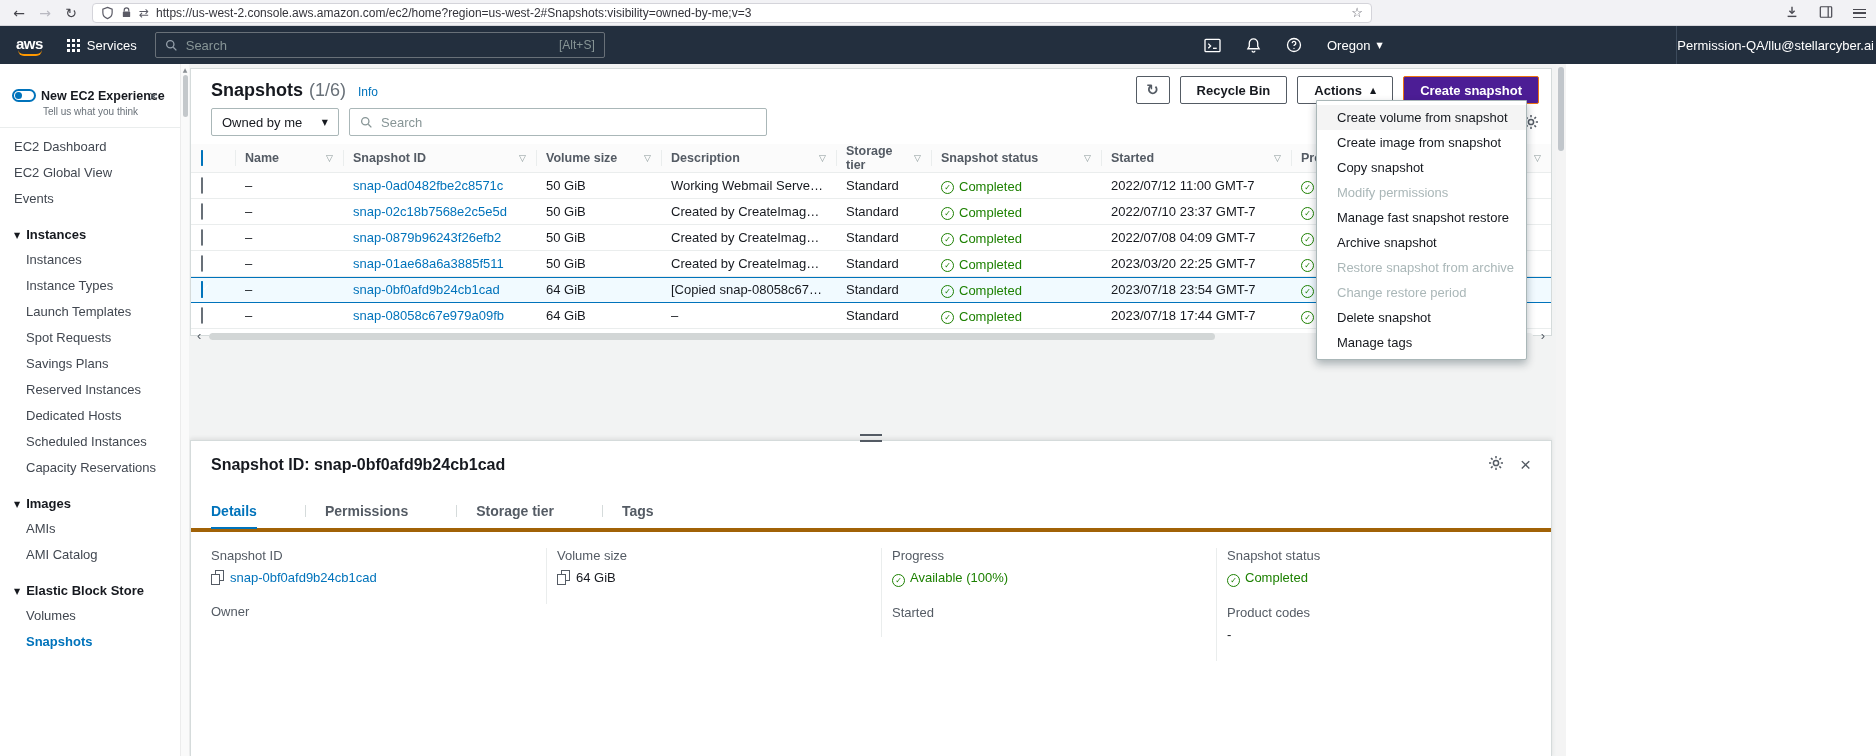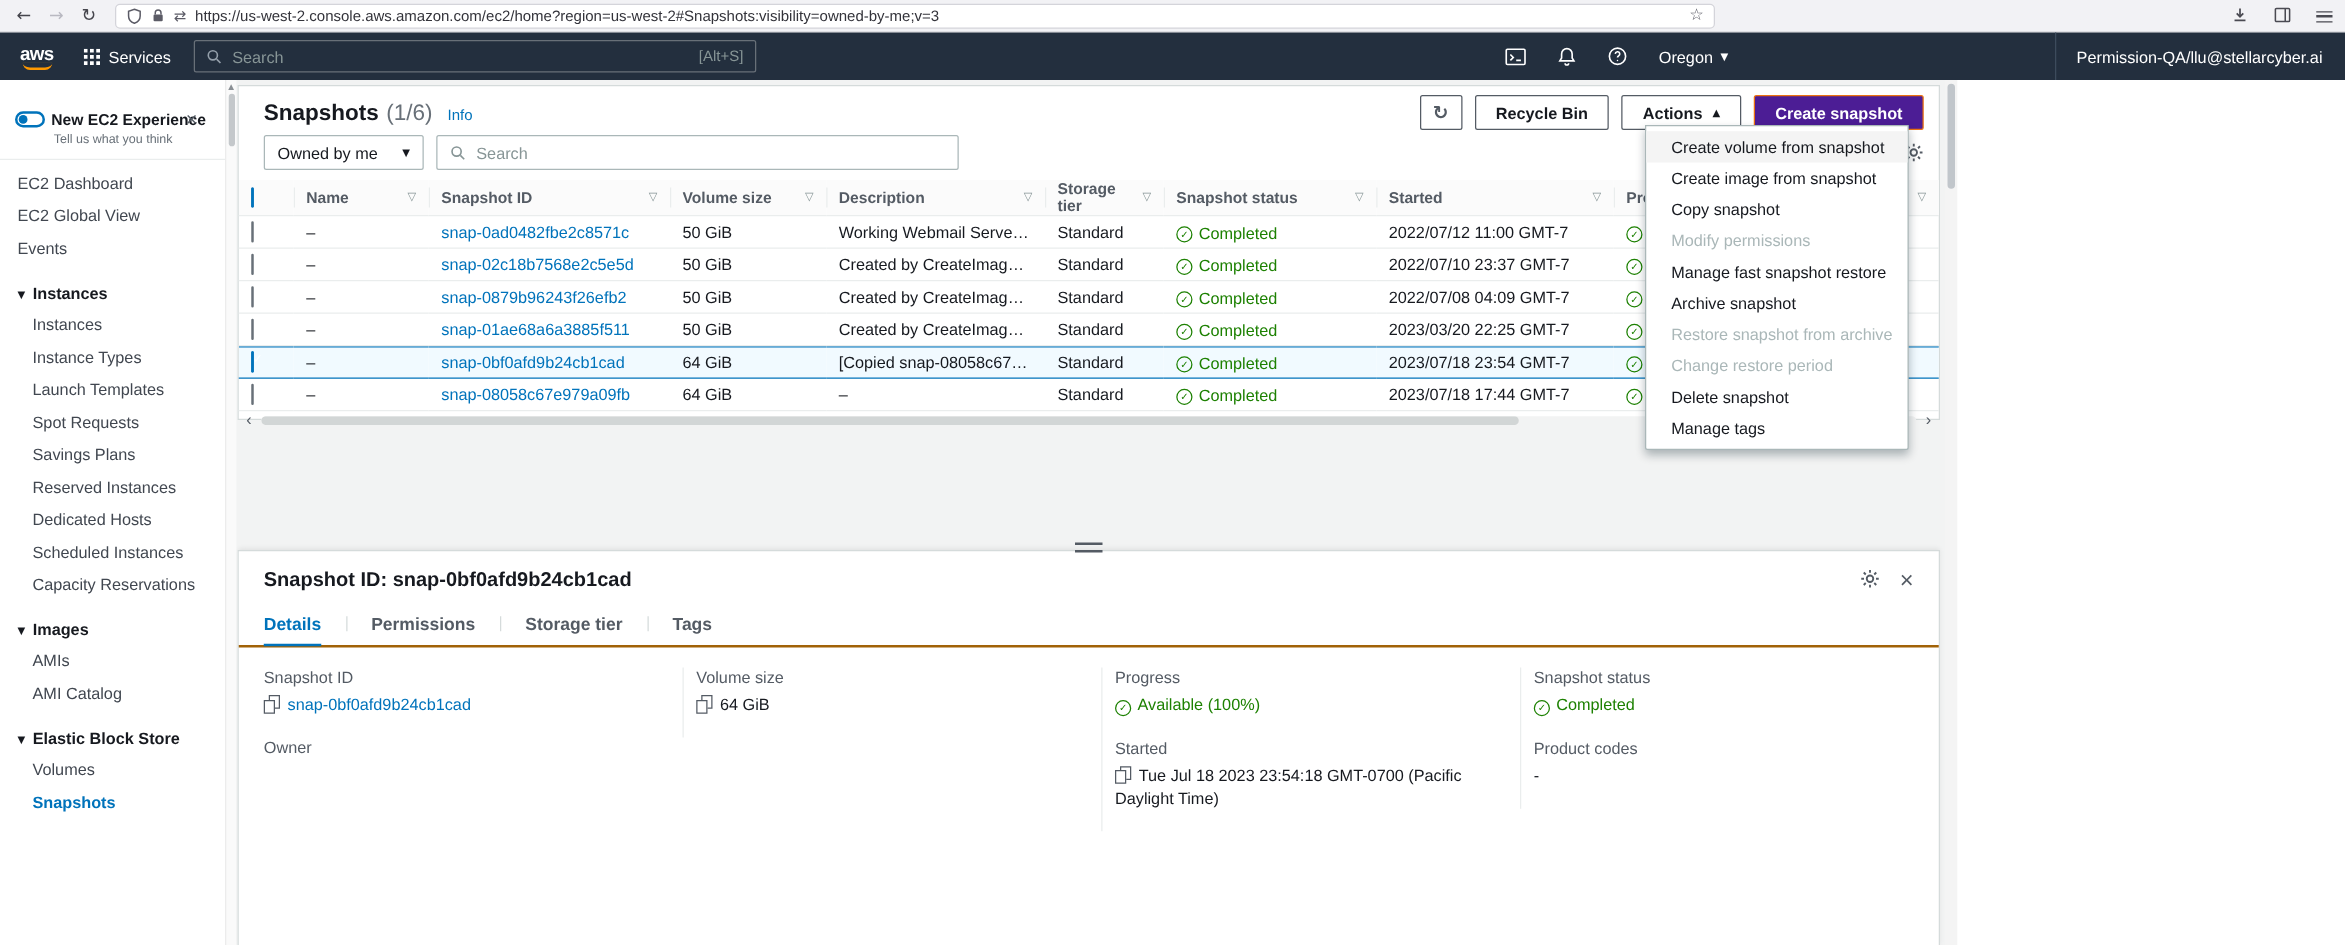--- a/index.html
+++ b/index.html
@@ -25,21 +25,21 @@
   .aws-logo .smile { position:absolute; left:2px; right:1px; bottom:0; height:6px; border-bottom:2px solid #ff9900; border-radius:0 0 10px 10px; }
   .services { display:flex; align-items:center; gap:7px; margin-left:24px; font-size:13px; }
   .nav-search { margin-left:18px; width:450px; height:26px; border:1px solid #687078; border-radius:2px; display:flex; align-items:center; padding:0 9px; gap:8px; color:#95a0ab; }
   .nav-search input { flex:1; background:transparent; border:none; outline:none; color:#fff; font-size:13px; font-family:"Liberation Sans",sans-serif; }
   .nav-search input::placeholder { color:#879596; }
   .shortcut { color:#879596; font-size:12px; }
   .nav-right { position:absolute; left:1204px; top:0; height:38px; display:flex; align-items:center; gap:25px; }
   .nav-ic { display:flex; align-items:center; color:#fff; }
   .region { display:flex; align-items:center; gap:6px; font-size:13px; }
   .caret-down-sm { font-size:8px; font-family:"DejaVu Sans",sans-serif; }
-  .nav-account { position:absolute; right:18px; top:0; height:38px; display:flex; align-items:center; font-size:13px; padding-left:16px; border-left:1px solid #3d4b5c; white-space:nowrap; }
+  .nav-account { position:absolute; right:2px; top:0; height:38px; display:flex; align-items:center; font-size:13px; border-left:1px solid #3d4b5c; white-space:nowrap; }
 
   
   .sidebar { position:absolute; left:0; top:76px; width:180px; height:692px; background:#fff; overflow:hidden; }
   .sb-banner { position:relative; padding:12px 10px 8px 12px; border-bottom:1px solid #eaeded; }
   .toggle { display:inline-block; width:24px; height:13px; border:2px solid #0073bb; border-radius:8px; position:relative; vertical-align:-2px; }
   .toggle::before { content:""; position:absolute; left:1px; top:1px; width:7px; height:7px; border-radius:50%; background:#0073bb; }
   .sb-banner-title { font-weight:bold; font-size:12.5px; margin-left:5px; }
   .sb-close { position:absolute; right:22px; top:16px; font-size:16px; color:#545b64; line-height:10px; }
   .sb-sub { color:#687078; font-size:10px; margin:3px 0 2px 31px; }
   .sb-list { padding-top:6px; }
@@ -106,21 +106,21 @@
   .menu-item.hl { background:#f4f4f4; }
   .menu-item.disabled { color:#aab7b8; }
 
   
   .detail { position:absolute; left:1px; top:376px; width:1362px; height:318px; background:#fff; border:1px solid #d5dbdb; box-shadow:0 -2px 4px rgba(0,0,0,.08); }
   .handle { position:absolute; left:50%; top:-7px; transform:translateX(-50%); width:22px; height:8px; border-top:2px solid #545b64; border-bottom:2px solid #545b64; }
   .detail-header { display:flex; align-items:center; padding:14px 20px 4px; }
   .detail-title { font-size:16px; font-weight:bold; }
   .detail-icons { margin-left:auto; display:flex; align-items:center; gap:16px; color:#545b64; }
   .close-x { font-size:19px; line-height:14px; color:#545b64; }
-  .tabs { display:flex; border-bottom:2px solid #a16207; margin-top:6px; }
+  .tabs { display:flex; border-bottom:4px solid #a16207; margin-top:18px;gap:28px; }
   .tab { position:relative; margin:0 20px; padding:7px 0 8px; font-weight:bold; font-size:14px; color:#545b64; }
   .tab + .tab::before { content:""; position:absolute; left:-20px; top:9px; bottom:11px; width:1px; background:#d5dbdb; }
   .tab.active { color:#0073bb; border-bottom:2px solid #0073bb; margin-bottom:-1px; }
   .fields { display:flex; padding:16px 20px 0; align-items:flex-start; }
   .fcol { flex:0 0 335px; padding-right:11px; }
   .fcol + .fcol { border-left:1px solid #eaeded; padding-left:10px; }
   .field { margin-bottom:17px; }
   .flabel { color:#545b64; font-size:13px; margin-bottom:6px; }
   .fvalue { font-size:13px; color:#16191f; line-height:18px; }
   .copy-icon { display:inline-block; position:relative; width:12px; height:14px; margin-right:7px; vertical-align:-2px; }
@@ -524,21 +524,20 @@
       <div class="fcol">
         <div class="field">
           <div class="flabel">Progress</div>
           <div class="fvalue"><span class="status">
                 <span class="check"></span>
                 <span>Available (100%)</span>
               </span></div>
         </div>
         <div class="field">
           <div class="flabel">Started</div>
-          <div class="fvalue" style="white-space:normal;"><span class="copy-icon"></span><span>Tue Jul 18 2023 23:54:18 GMT-0700 (Pacific Daylight Time)</span></div>
         </div>
       </div>
       <div class="fcol">
         <div class="field">
           <div class="flabel">Snapshot status</div>
           <div class="fvalue"><span class="status">
                 <span class="check"></span>
                 <span>Completed</span>
               </span></div>
         </div>

